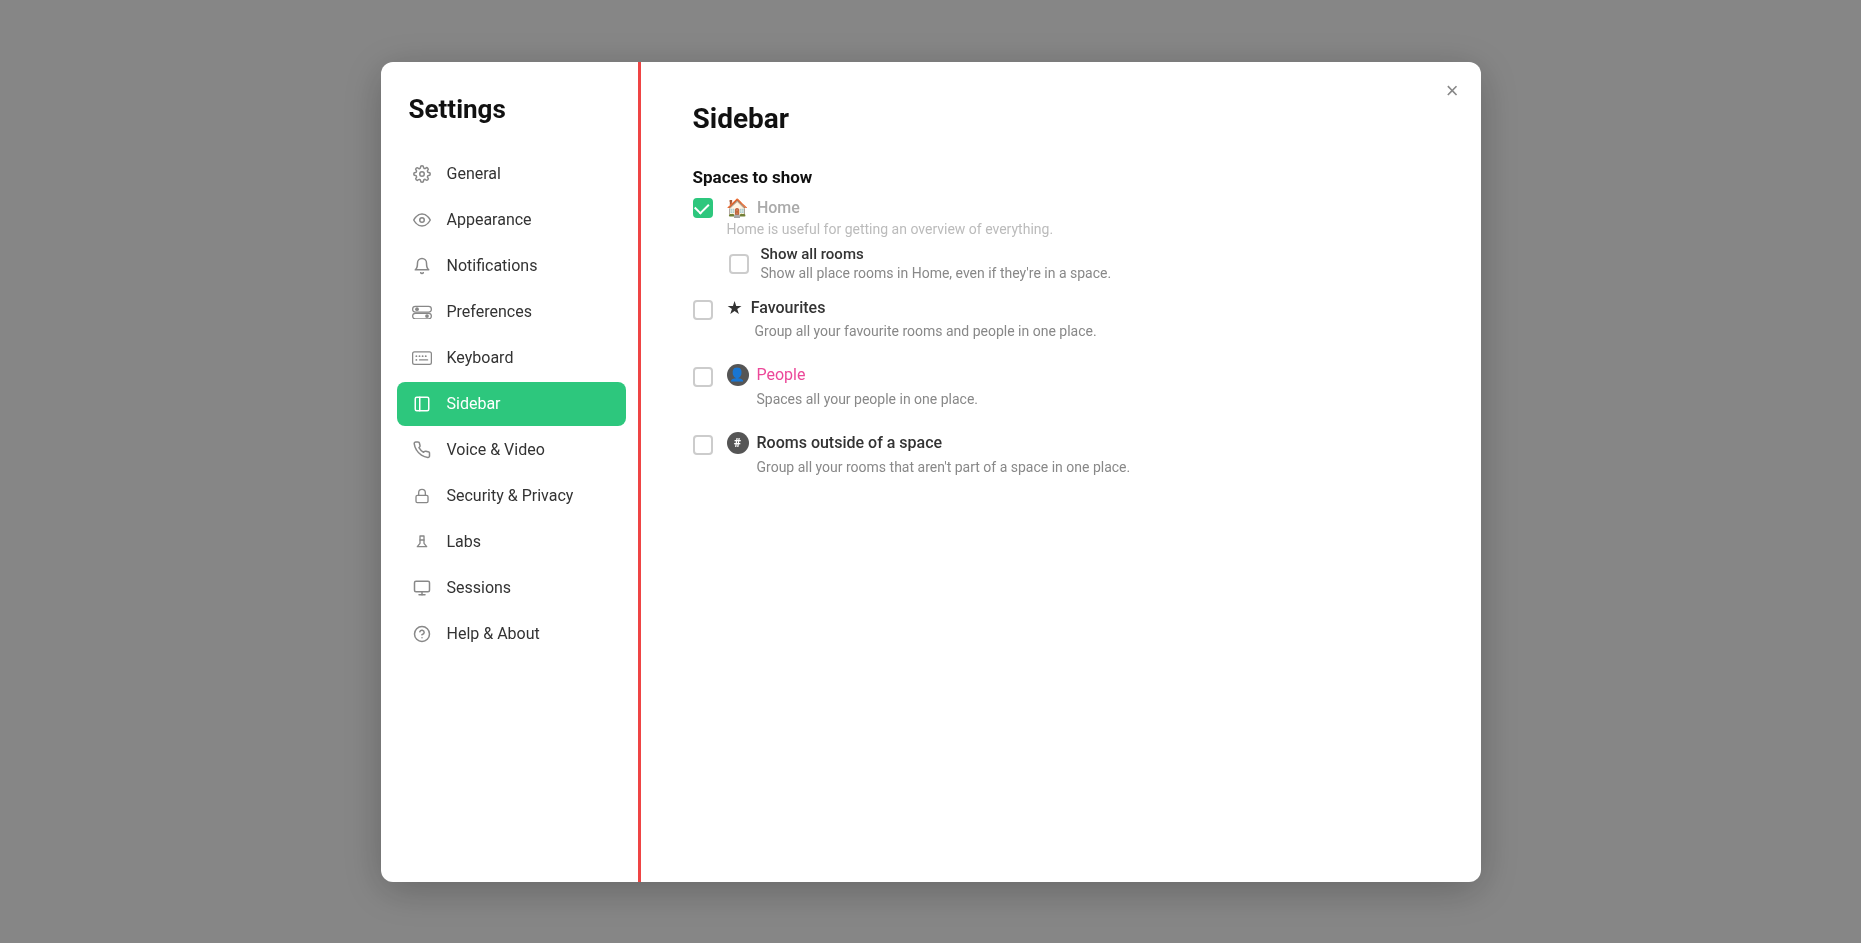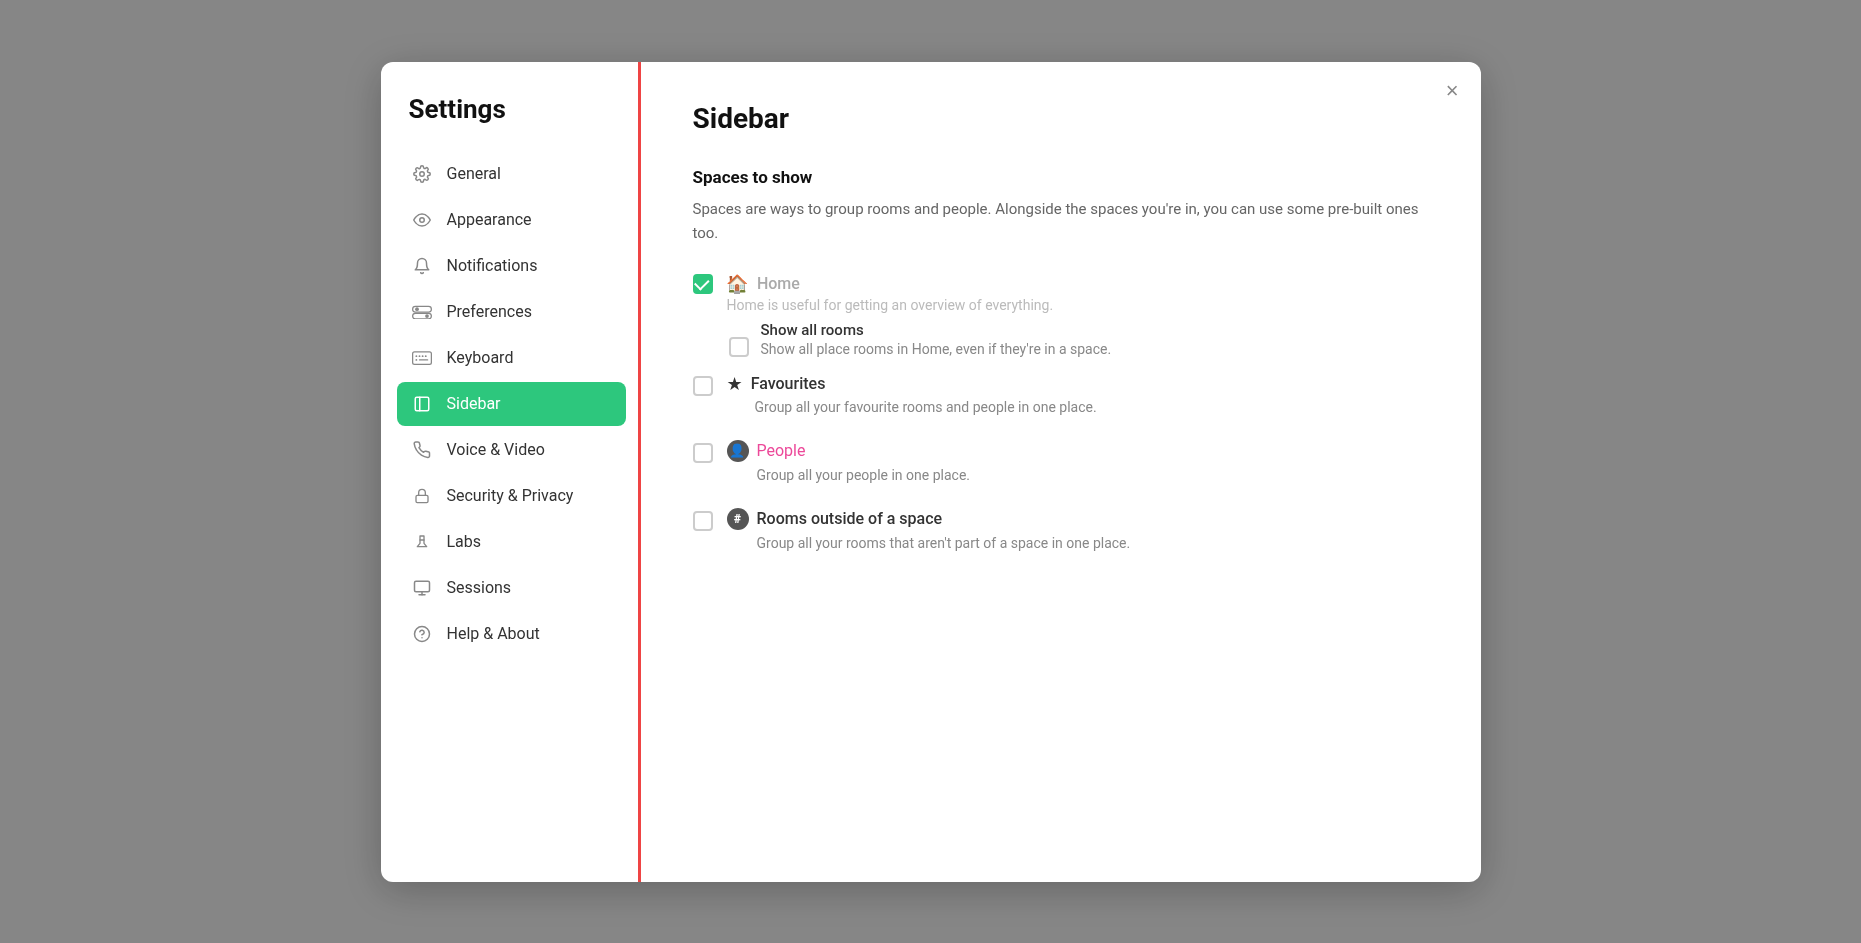--- a/index.html
+++ b/index.html
@@ -136,21 +136,21 @@
       font-size: 14px;
       color: #999;
       margin-left: 28px;
       line-height: 1.5;
     }
     
     .sub-item {
       margin-left: 36px;
       margin-bottom: 16px;
       display: flex;
-      align-items: flex-end;
+      align-items: center;
       gap: 12px;
     }
     .sub-item .content { flex: 1; }
     .sub-item .item-name {
       font-size: 15px;
       font-weight: 500;
       color: #333;
       margin-bottom: 2px;
     }
     .sub-item .item-desc {
@@ -362,21 +362,20 @@
           </svg>
         </span>
         <span>Help &amp; About</span>
       </div>
     </nav>
 
     <main class="main">
       <h1 class="main-title">Sidebar</h1>
 
       <div class="section-title">Spaces to show</div>
-      <p class="section-desc">Spaces are ways to group rooms and people. Alongside the spaces you're in, you can use some pre-built ones too.</p>
 
       <div class="home-item">
         <div class="checkbox-area">
           <div class="checkbox-custom checked"></div>
         </div>
         <div class="content">
           <div class="item-header">
             <span class="item-icon" style="font-size:18px; color:#aaa;">🏠</span>
             <span class="item-name">Home</span>
           </div>
@@ -407,21 +406,21 @@
 
       <div class="space-item">
         <div class="checkbox-area">
           <div class="checkbox-custom"></div>
         </div>
         <div class="content">
           <div class="item-header">
             <div class="icon-people-circle">👤</div>
             <span class="item-name" style="color:#ec4899; font-weight:400;">People</span>
           </div>
-          <div class="item-desc" style="margin-left:30px; font-size:14px; color:#888;">Group all your people in one place.</div>
+          <div class="item-desc" style="margin-left:30px; font-size:14px; color:#888;">Spaces all your people in one place.</div>
         </div>
       </div>
 
       <div class="space-item">
         <div class="checkbox-area">
           <div class="checkbox-custom"></div>
         </div>
         <div class="content">
           <div class="item-header">
             <div class="icon-hash-circle">#</div>

